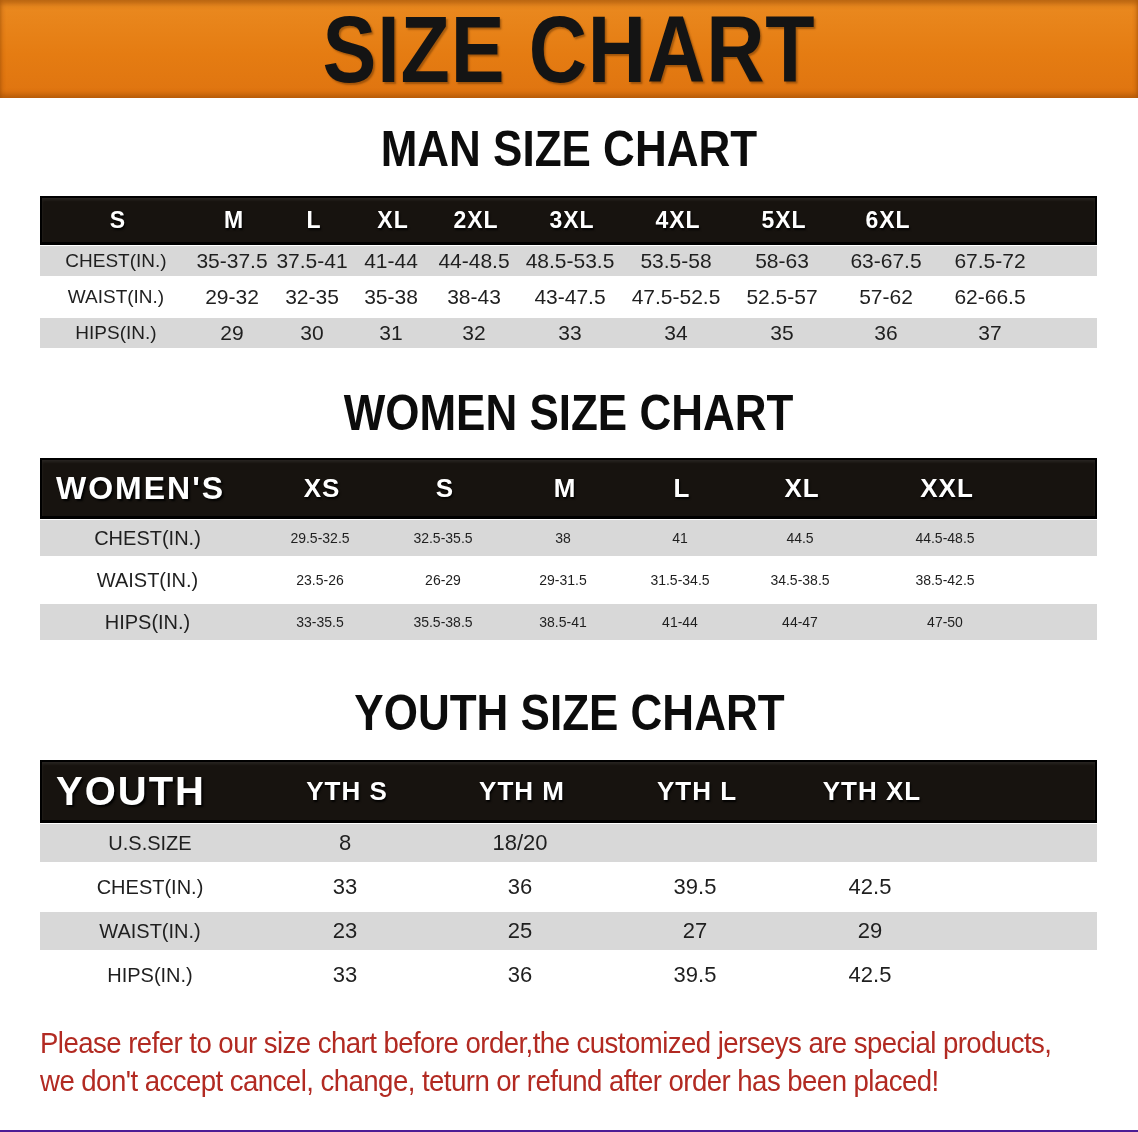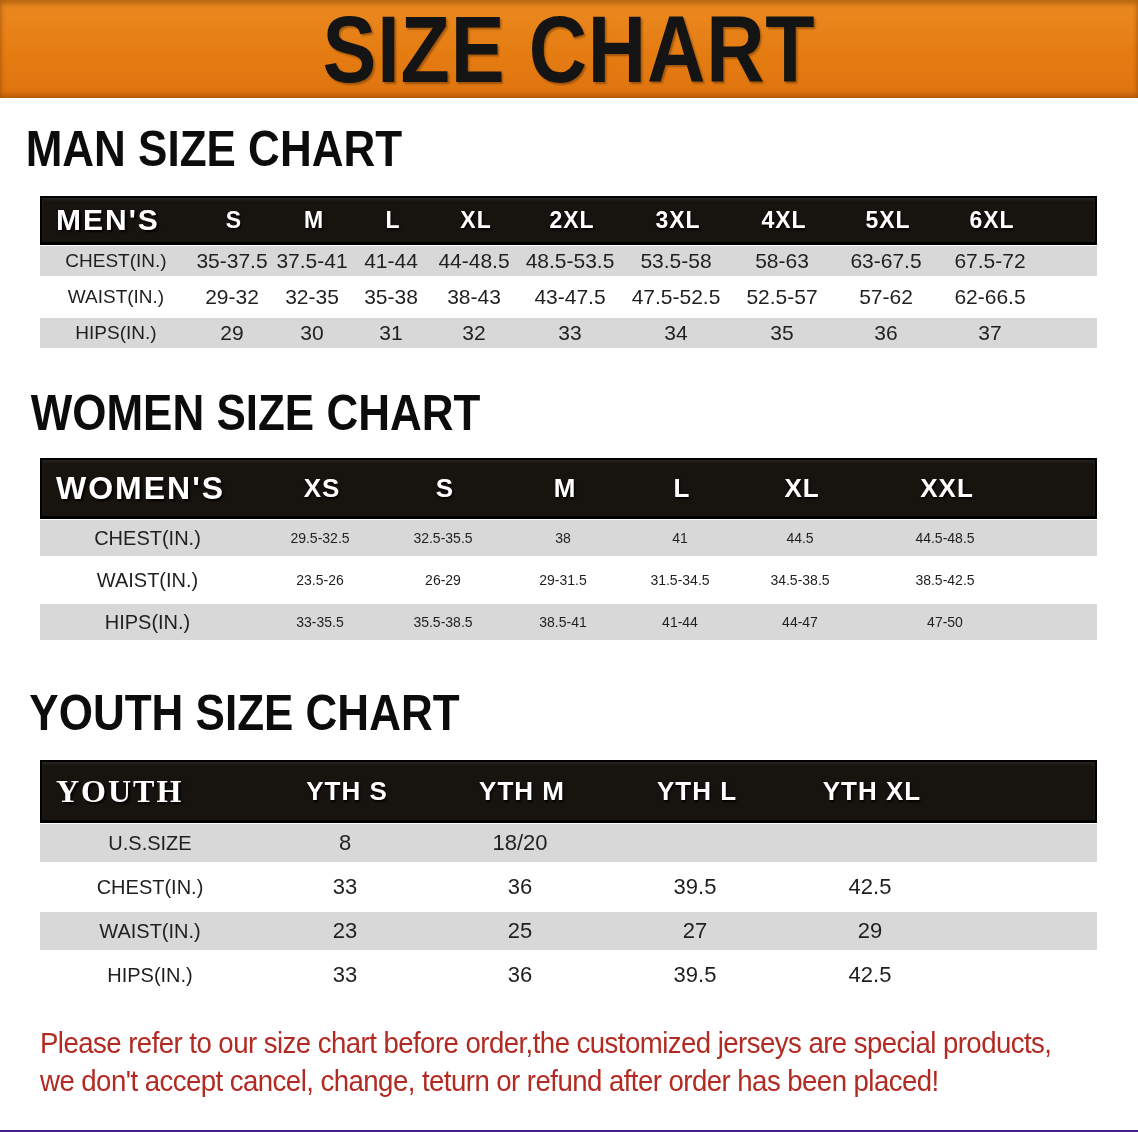--- a/index.html
+++ b/index.html
@@ -25,21 +25,21 @@
     box-shadow:inset 0 4px 5px rgba(130,60,0,.45), inset 0 -4px 5px rgba(130,60,0,.4);
     display:flex;align-items:center;justify-content:center;
   }
   .banner-title{
     font-size:95px;line-height:96px;font-weight:bold;color:var(--banner-text);
     display:inline-block;transform:scaleX(.85);letter-spacing:1px;white-space:nowrap;
     text-shadow:2px 2px 2px rgba(80,40,0,.45);
   }
   
   .section-heading{
-    font-weight:bold;color:#0c0c0c;
+    text-align:center;font-weight:bold;color:#0c0c0c;
     font-size:50px;line-height:50px;white-space:nowrap;
   }
   .section-heading > span{display:inline-block;transform:scaleX(.88);}
   #man-heading{margin-top:26px;}
   #women-heading{margin-top:40px;}
   #youth-heading{margin-top:48px;}
   
   .size-table{width:1057px;margin-left:40px;}
   #men-table{margin-top:22px;}
   #women-table{margin-top:20px;}
@@ -63,21 +63,21 @@
   .youth .tdata{height:38px;}
   .tdata.shaded{background:var(--stripe);}
   .cell{display:flex;align-items:center;justify-content:center;white-space:nowrap;}
   .hlabel{
     justify-content:flex-start;padding-left:14px;
     color:var(--header-text);font-weight:bold;letter-spacing:2px;
     text-shadow:2px 2px 2px rgba(0,0,0,.9);
   }
   .men   .hlabel{font-size:30px;}
   .women .hlabel{font-size:32px;}
-  .youth .hlabel{font-size:32px;font-family:Liberation Serif, serif;}
+  .youth .hlabel{font-size:40px;}
   .hcol{
     color:var(--header-text);font-weight:bold;letter-spacing:1px;
     text-shadow:1px 2px 2px rgba(0,0,0,.9);
   }
   .men   .hcol{font-size:23px;}
   .women .hcol{font-size:26px;}
   .youth .hcol{font-size:26px;}
   .rlabel{color:var(--body-text);}
   .men   .rlabel{font-size:19px;}
   .women .rlabel{font-size:20px;}
@@ -103,21 +103,20 @@
 
   <div class="banner">
     <span class="banner-title">SIZE CHART</span>
   </div>
 
   <h2 class="section-heading" id="man-heading">
     <span>MAN SIZE CHART</span>
   </h2>
   <div class="size-table men" id="men-table">
       <div class="trow thead">
-        <div class="cell hlabel">MEN'S</div>
         <div class="cell hcol">S</div>
         <div class="cell hcol">M</div>
         <div class="cell hcol">L</div>
         <div class="cell hcol">XL</div>
         <div class="cell hcol">2XL</div>
         <div class="cell hcol">3XL</div>
         <div class="cell hcol">4XL</div>
         <div class="cell hcol">5XL</div>
         <div class="cell hcol">6XL</div>
         <div class="cell spacer"></div>

